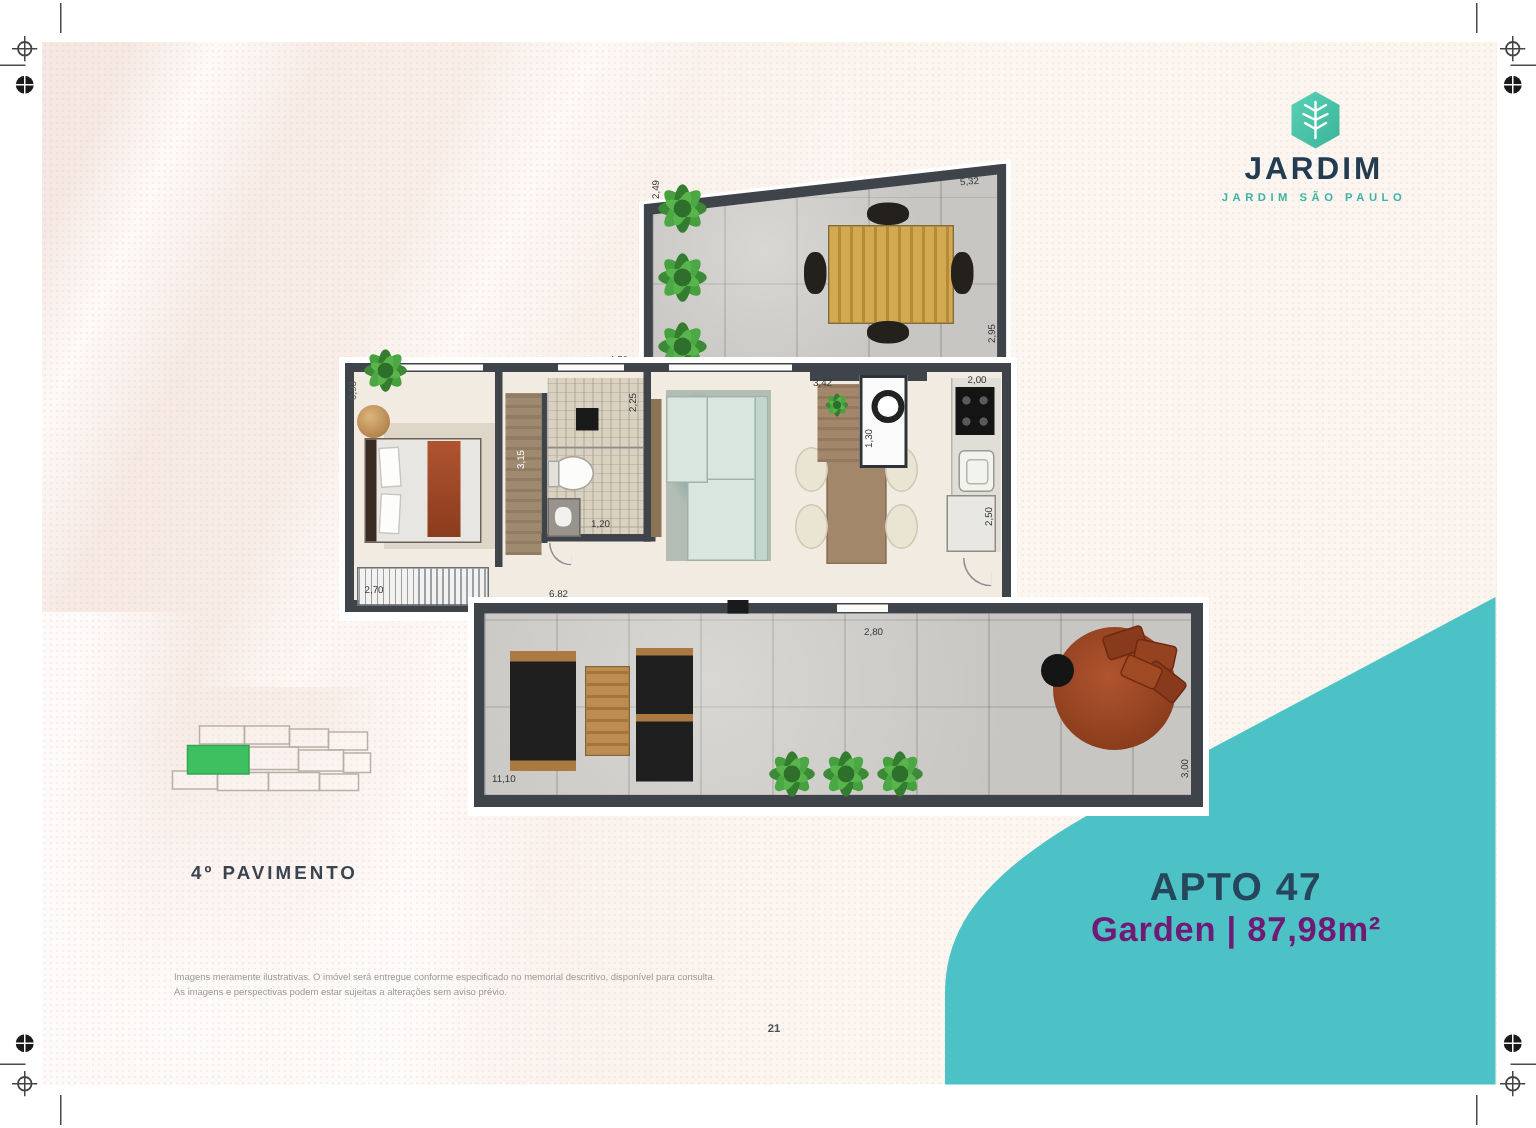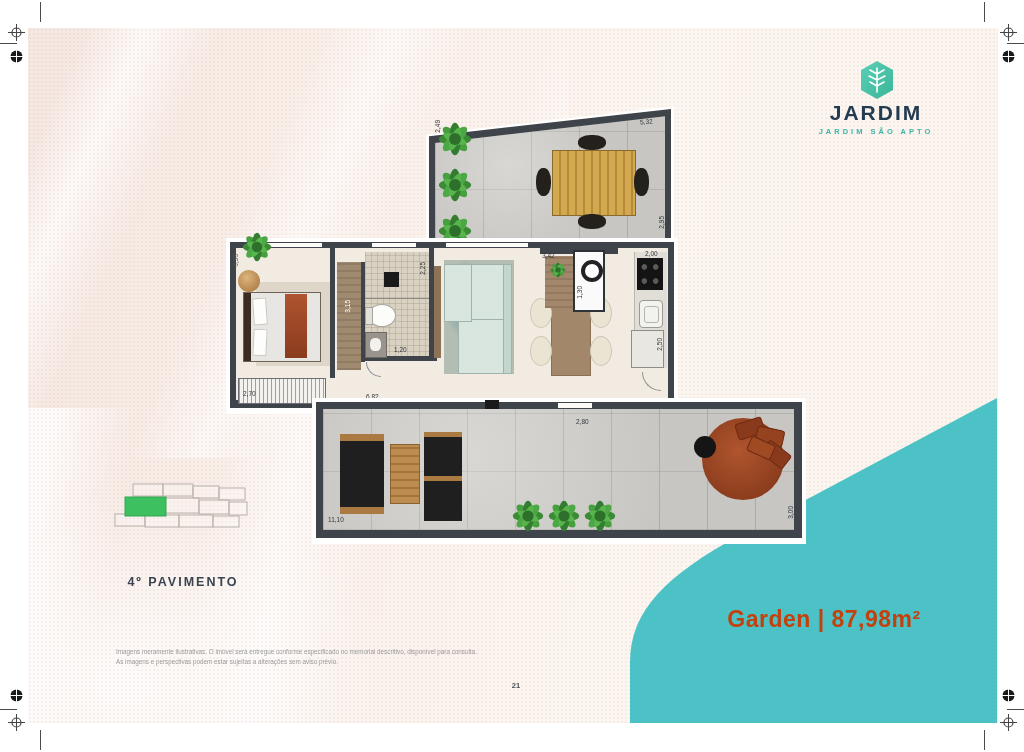--- a/index.html
+++ b/index.html
@@ -25,21 +25,21 @@
   .cropline{position:absolute;background:#4a4a4a;}
   
   .logo-wordmark{position:absolute;left:776px;top:101px;width:200px;text-align:center;
         font-size:21px;font-weight:bold;letter-spacing:2px;color:#243c51;}
   .logo-sub{position:absolute;left:776px;top:127px;width:200px;text-align:center;
         font-size:7.5px;font-weight:bold;letter-spacing:3px;color:#3fb3a6;}
   
   .apto-line1{position:absolute;left:684px;top:576px;width:280px;text-align:center;
         font-size:26px;font-weight:bold;color:#26465b;letter-spacing:1px;}
   .apto-line2{position:absolute;left:684px;top:606px;width:280px;text-align:center;
-        font-size:23px;font-weight:bold;color:#c2410c;letter-spacing:.5px;}
+        font-size:23px;font-weight:bold;color:#701a75;letter-spacing:.5px;}
   
   .pav-label{position:absolute;left:98px;top:540px;width:170px;text-align:center;
         font-size:12.5px;font-weight:bold;letter-spacing:2px;color:#3a4450;margin-top:35px;}
   
   .disclaimer{position:absolute;left:116px;top:647px;width:430px;font-size:6.3px;
         color:#9a9a9a;line-height:1.55;}
   .pagenum{position:absolute;left:486px;top:681px;width:60px;text-align:center;
         font-size:7.5px;color:#4a4f55;font-weight:bold;}
   
   .white-bk{position:absolute;background:#ffffff;}
@@ -81,20 +81,21 @@
 
   <div class="page">
     <div class="streak1"></div>
     <div class="streak2"></div>
     <div class="swirl"></div>
   </div>
 
   <svg class="abs" style="left:622px;top:390px" width="378" height="335" viewBox="0 0 378 335">
     <path d="M375,8 L118,145 C45,185 8,220 8,272 L8,333 L375,333 Z" fill="#4dc2c6"></path>
   </svg>
+  <div class="apto-line1">APTO 47</div>
   <div class="apto-line2">Garden | 87,98m²</div>
 
   <div class="cropline" style="left:40px;top:2px;width:1px;height:20px"></div>
   <div class="cropline" style="left:0;top:43px;width:17px;height:1px"></div>
   <svg class="abs" style="left:8px;top:24px" width="17" height="17" viewBox="0 0 17 17">
     <circle cx="8.5" cy="8.5" r="4.5" fill="none" stroke="#444" stroke-width="1.2"></circle>
     <path d="M8.5 0V17 M0 8.5H17" stroke="#444" stroke-width="1"></path>
   </svg>
   <svg class="abs" style="left:10px;top:50px" width="13" height="13" viewBox="0 0 13 13">
     <circle cx="6.5" cy="6.5" r="6" fill="#1a1a1a"></circle>
@@ -138,21 +139,21 @@
     <defs>
         <linearGradient id="hexg" x1="0" y1="0" x2="1" y2="1">
       <stop offset="0" stop-color="#5ad1b6"></stop>
           <stop offset="1" stop-color="#3bb49a"></stop>
     </linearGradient>
       </defs>
     <polygon points="18,1 34,10 34,30 18,39 2,30 2,10" fill="url(#hexg)"></polygon>
     <path d="M18 8 V32 M18 14 L11 10 M18 14 L25 10 M18 20 L10 16 M18 20 L26 16 M18 26 L11 22 M18 26 L25 22" stroke="#ffffff" stroke-width="1.6" fill="none" stroke-linecap="round"></path>
   </svg>
   <div class="logo-wordmark">JARDIM</div>
-  <div class="logo-sub">JARDIM SÃO APTO</div>
+  <div class="logo-sub">JARDIM SÃO PAULO</div>
 
   <div class="abs" style="left:426px;top:106px;width:248px;height:142px">
     <div class="abs" style="inset:0;background:#ffffff;clip-path:polygon(0 20%,100% 0%,100% 100%,0 100%)"></div>
     <div class="abs" style="inset:3px;background:#3f444a;clip-path:polygon(0 20%,100% 0%,100% 100%,0 100%)"></div>
     <div class="abs tiles" style="left:9px;top:9px;right:9px;bottom:0;clip-path:polygon(0 21%,100% 1%,100% 100%,0 100%)"></div>
   </div>
   <svg class="plantbox" style="left:438px;top:122px" width="34" height="34">
       <use href="#plant"></use>
     </svg>
   <svg class="plantbox" style="left:438px;top:168px" width="34" height="34">

